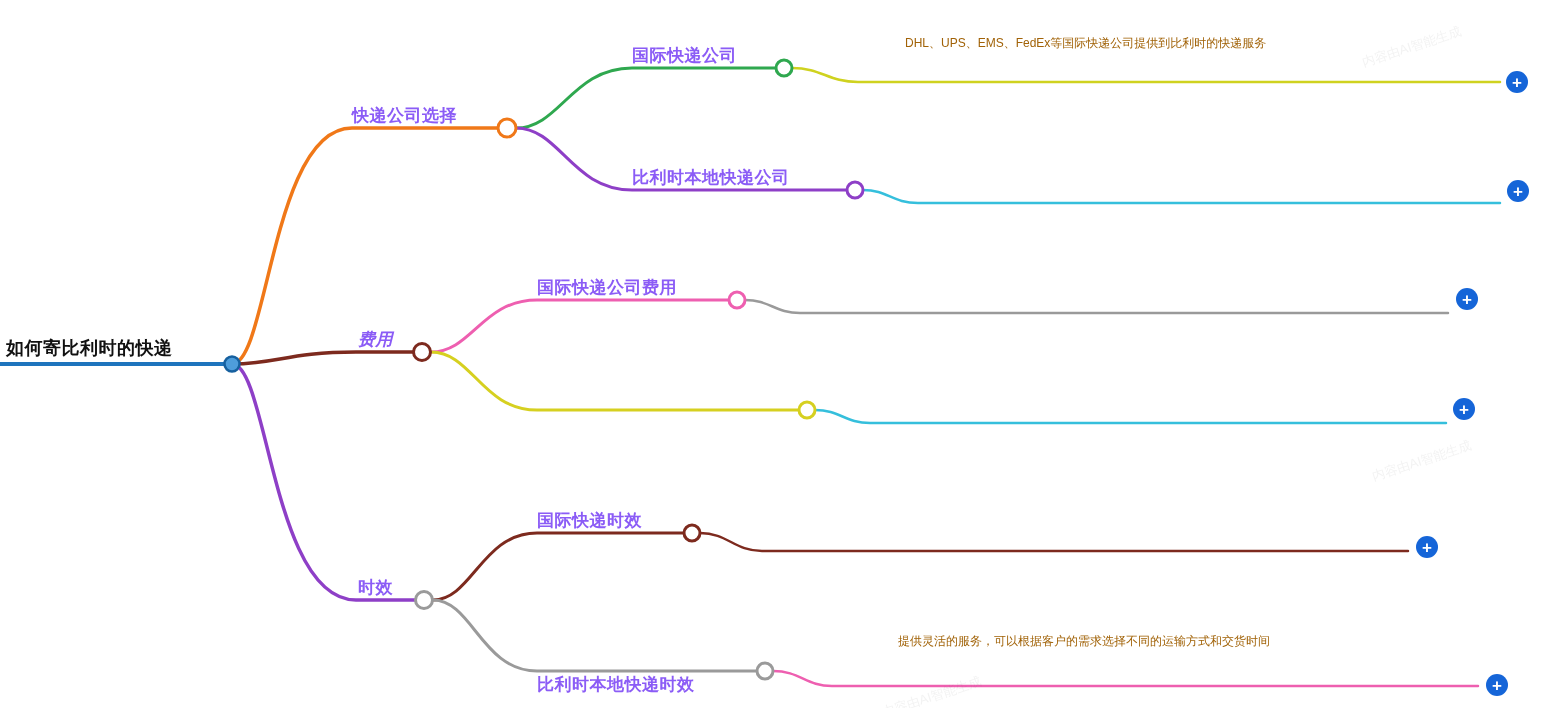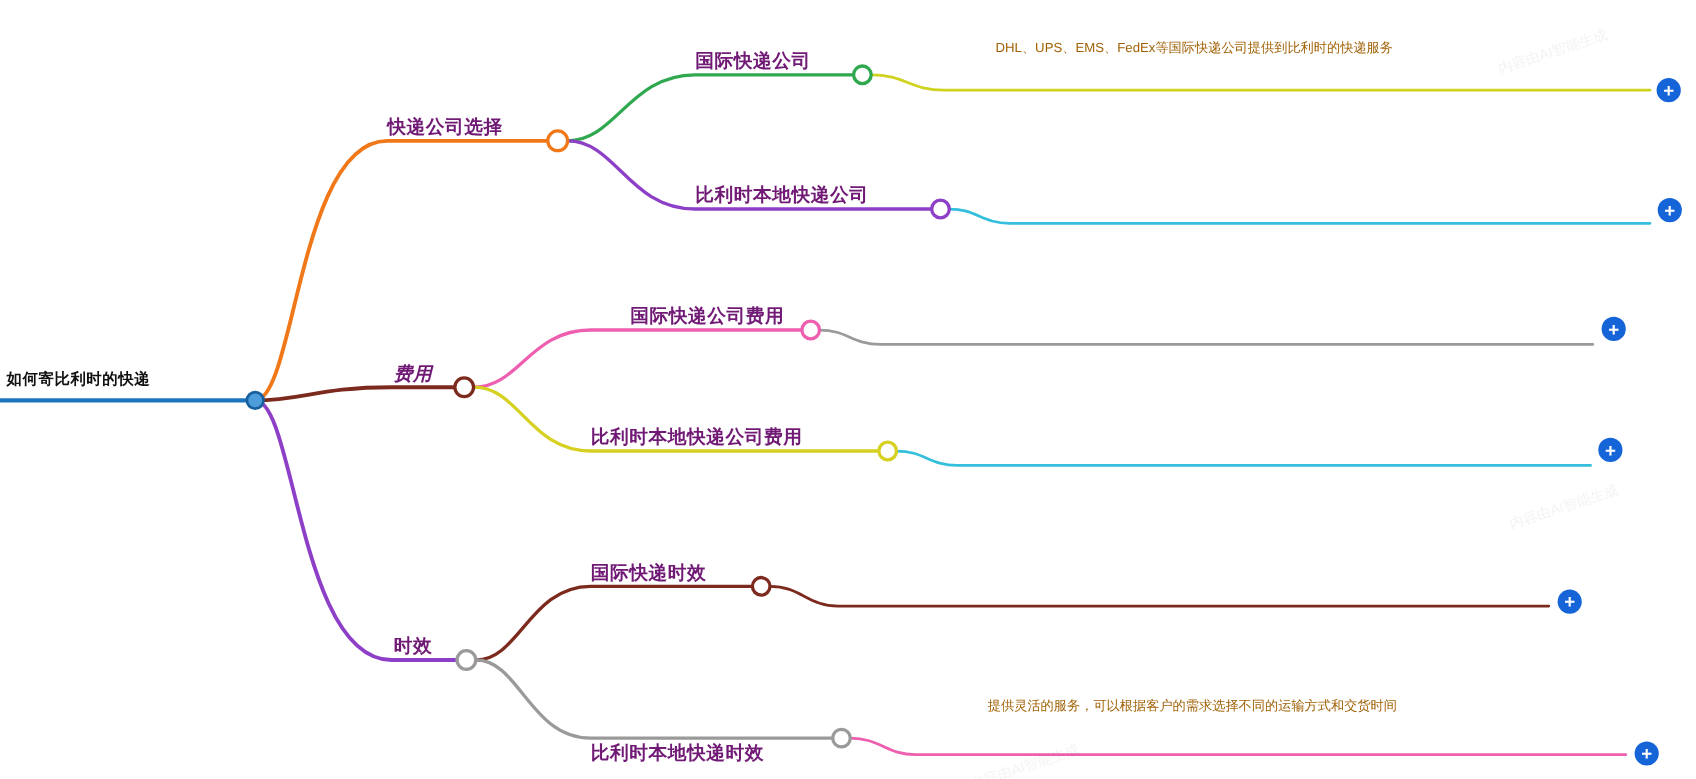--- a/index.html
+++ b/index.html
@@ -1,22 +1,22 @@
 <!DOCTYPE html>
 <html><head>
 <meta charset="utf-8">
 <style>
   html,body{margin:0;padding:0;background:#fff;}
   #canvas{
     position:relative;width:1542px;height:708px;background:#ffffff;overflow:hidden;
     font-family:"Liberation Sans","DejaVu Sans",sans-serif;
   }
   #connector-layer{position:absolute;left:0;top:0;width:1542px;height:708px;}
-  .nlabel{position:absolute;font-weight:bold;font-size:17px;color:#701a75;white-space:nowrap;letter-spacing:.5px;}
-  .root-label{font-size:14px;color:#111;}
+  .nlabel{position:absolute;font-weight:bold;font-size:17px;color:#8b5cf6;white-space:nowrap;letter-spacing:.5px;}
+  .root-label{font-size:18px;color:#111;}
   .detail{position:absolute;font-size:12px;color:#a16207;line-height:27px;}
   .oneline{white-space:nowrap;}
   .plus-btn{
     position:absolute;width:22px;height:22px;border-radius:50%;
     background:#1565d8;color:#ffffff;display:flex;align-items:center;justify-content:center;
     font-size:17px;font-weight:bold;line-height:1;cursor:pointer;user-select:none;
   }
   .wm{position:absolute;color:#555;opacity:.07;font-size:13px;transform:rotate(-18deg);
       white-space:nowrap;pointer-events:none;}
 </style>
@@ -62,22 +62,21 @@
   </svg>
 
   <div class="nlabel root-label" style="left:6px;top:336px;">如何寄比利时的快递</div>
 
   <div class="nlabel" style="left:352px;top:104px;">快递公司选择</div>
   <div class="nlabel" style="left:358px;top:328px;font-style:italic;">费用</div>
   <div class="nlabel" style="left:358px;top:576px;">时效</div>
 
   <div class="nlabel" style="left:632px;top:44px;">国际快递公司</div>
   <div class="nlabel" style="left:632px;top:166px;">比利时本地快递公司</div>
-  <div class="nlabel" style="left:537px;top:276px;margin-left:36px;">国际快递公司费用</div>
-  <div class="nlabel" style="left:537px;top:386px;">比利时本地快递公司费用</div>
+  <div class="nlabel" style="left:537px;top:276px;">国际快递公司费用</div>
   <div class="nlabel" style="left:537px;top:509px;">国际快递时效</div>
   <div class="nlabel" style="left:537px;top:647px;margin-top:26px;">比利时本地快递时效</div>
 
   <div class="detail" style="left:905px;top:30px;width:600px;">DHL、UPS、EMS、FedEx等国际快递公司提供到比利时的快递服务</div>
   <div class="detail" style="left:898px;top:628px;width:592px;">提供灵活的服务，可以根据客户的需求选择不同的运输方式和交货时间</div>
 
   <div class="plus-btn" style="left:1506px;top:71px;">
     <span>+</span>
   </div>
   <div class="plus-btn" style="left:1507px;top:180px;">

